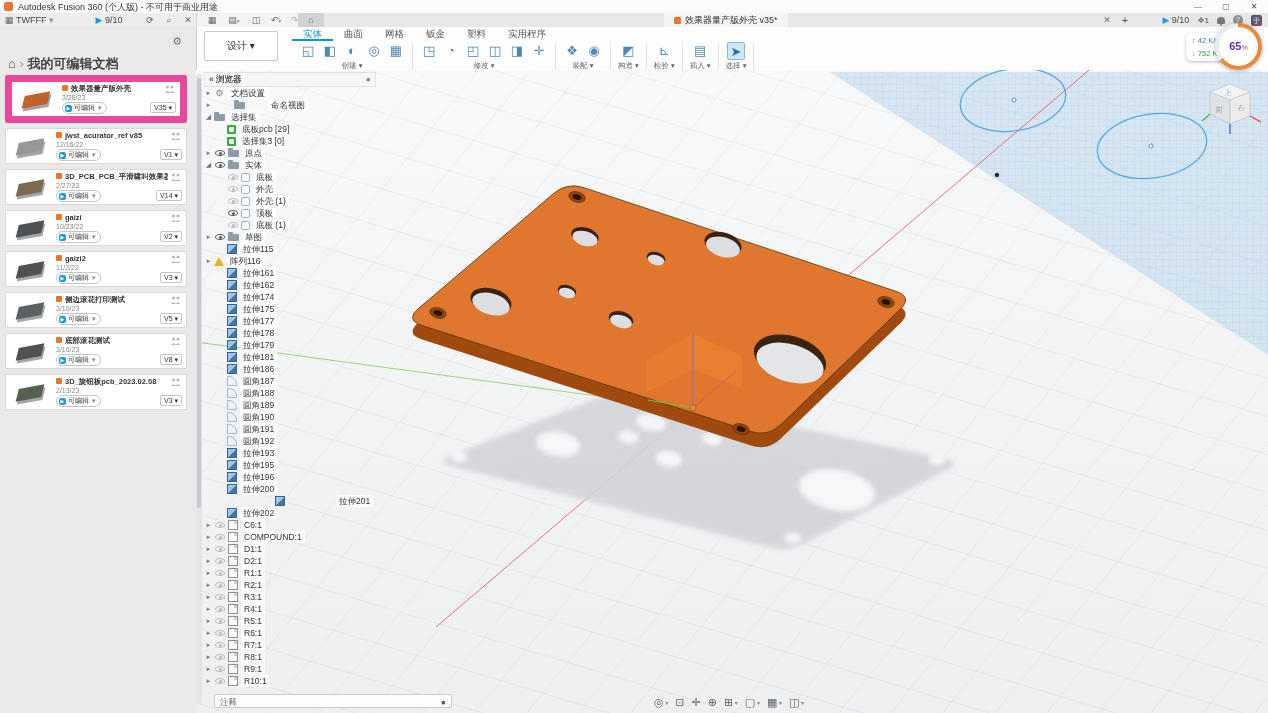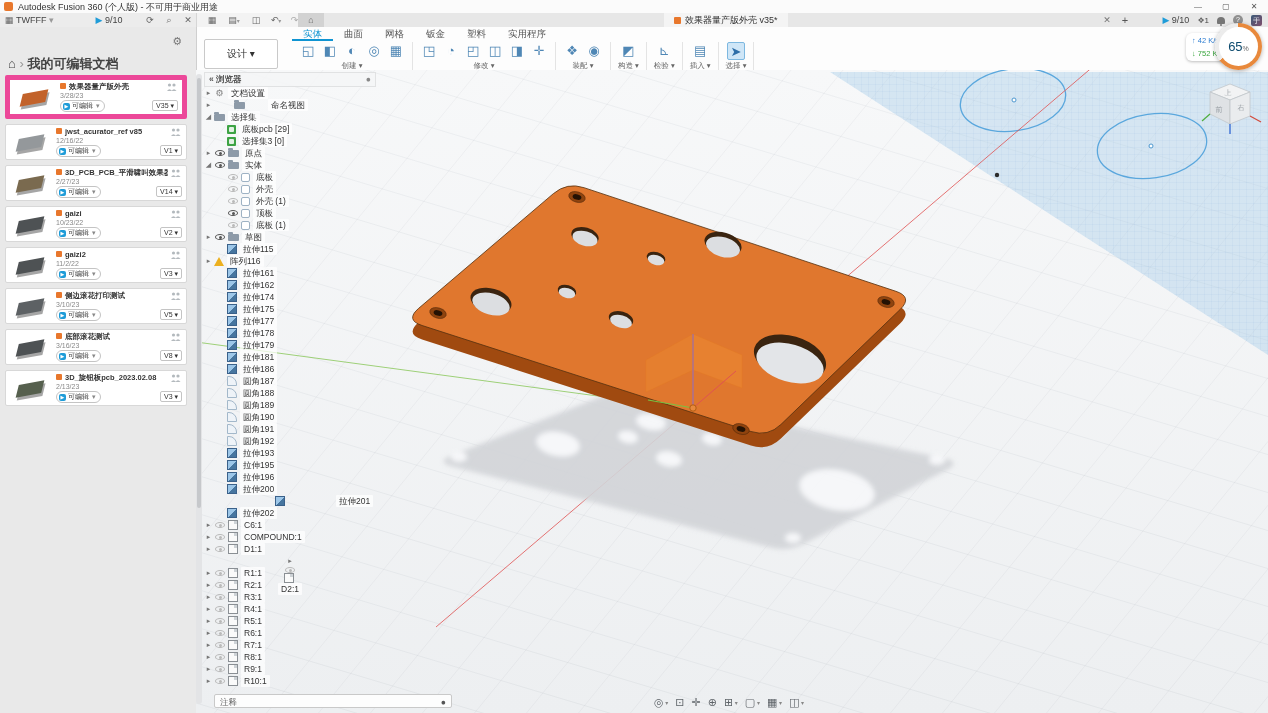--- a/index.html
+++ b/index.html
@@ -25,38 +25,38 @@
   #tab-close{position:absolute;left:776px;top:0;width:14px;text-align:center;line-height:14px;color:#777;}
   #tab-new{position:absolute;left:794px;top:0;width:14px;text-align:center;line-height:14px;color:#555;font-size:11px;}
   #right-icons{position:absolute;right:6px;top:0;height:14px;display:flex;align-items:center;gap:8px;}
   .bell{display:inline-block;width:8px;height:7px;border-radius:4px 4px 1px 1px;background:#767676;position:relative;}
   .bell::after{content:"";position:absolute;left:3px;bottom:-2px;width:2px;height:2px;border-radius:50%;background:#767676;}
   .helpc{display:inline-block;width:10px;height:10px;border-radius:50%;background:#8f8f8f;color:#fff;font-size:7px;line-height:10px;text-align:center;}
   .avatar{display:inline-block;width:11px;height:11px;border-radius:2px;background:linear-gradient(135deg,#3b5a78,#7e4f6d);color:#fff;font-size:7px;line-height:11px;text-align:center;}
   .extbadge{font-size:8px;color:#444;}
   
   #toolbar{position:absolute;left:196px;top:27px;width:1072px;height:43px;background:#fdfdfd;border-bottom:1px solid #d2d4d6;}
-  #design-btn{position:absolute;left:8px;top:12px;width:72px;height:28px;border:1px solid #c9c9c9;border-radius:2px;background:#fff;font-size:10px;color:#333;text-align:center;line-height:28px;}
+  #design-btn{position:absolute;left:8px;top:4px;width:72px;height:28px;border:1px solid #c9c9c9;border-radius:2px;background:#fff;font-size:10px;color:#333;text-align:center;line-height:28px;}
   #ribbon-tabs{position:absolute;left:96px;top:0;height:14px;display:flex;}
   .rtab{padding:0 11px;font-size:9.5px;line-height:14px;color:#555;}
   .rtab.active{color:#0f94d2;box-shadow:inset 0 -2px 0 #0f94d2;}
   #ribbon-groups{position:absolute;left:96px;top:15px;height:28px;display:flex;}
   .rgroup{position:relative;padding:0 7px;border-right:1px solid #e4e4e4;text-align:center;}
   .rgroup-icons{display:flex;gap:4px;justify-content:center;height:18px;}
   .ticon{width:18px;height:18px;font-size:13px;line-height:18px;color:#4f87b5;text-align:center;}
   .ticon.hl{background:#cfe6f7;border:1px solid #7db8e0;border-radius:2px;box-sizing:border-box;color:#2d6ea8;}
   .rgroup-label{font-size:7.5px;color:#666;margin-top:1px;}
   
   #datapanel{position:absolute;left:0;top:27px;width:196px;height:686px;background:#e9e9e9;border-right:1px solid #cfcfcf;}
   #dp-gear{position:absolute;right:14px;top:8px;font-size:11px;color:#777;}
   #dp-breadcrumb{position:absolute;left:8px;top:28px;font-size:13px;color:#444;font-weight:bold;}
   #dp-breadcrumb .chev{color:#999;font-weight:normal;}
   #project-list{position:absolute;left:5px;top:48px;width:182px;}
   .card{position:relative;height:34px;background:#fff;border:1px solid #d8d8d8;border-radius:2px;margin-bottom:5px;}
-  .card.selected{border:5px solid #ec4899;}
+  .card.selected{border:7px solid #ec4899;}
   .thumb{position:absolute;left:3px;top:3px;width:42px;height:28px;overflow:hidden;}
   .thumb-shape{position:absolute;left:8px;top:9px;width:26px;height:12px;transform:rotate(-10deg) skewX(-24deg);box-shadow:2px 3px 0 rgba(0,0,0,.35);}
   .card-name{position:absolute;left:50px;top:2px;width:112px;font-size:7.5px;font-weight:bold;color:#333;white-space:nowrap;overflow:hidden;}
   .card-name .cubedot{width:6px;height:6px;margin-right:3px;vertical-align:0;}
   .card-date{position:absolute;left:50px;top:12px;font-size:7px;color:#888;}
   .pill{position:absolute;left:50px;top:20px;height:10px;border:1px solid #c4c4c4;border-radius:6px;background:#fff;font-size:7px;color:#333;line-height:10px;padding:0 4px 0 2px;}
   .pill .pic{display:inline-block;width:7px;height:7px;background:#1f9cd8;border-radius:2px;color:#fff;font-size:5px;line-height:7px;text-align:center;vertical-align:0.5px;margin-right:2px;}
   .pill .car{color:#888;margin-left:3px;}
   .ver{position:absolute;right:4px;bottom:3px;border:1px solid #c4c4c4;border-radius:2px;background:#fff;font-size:7px;color:#333;padding:0 3px;line-height:9px;}
   .people{position:absolute;right:5px;top:3px;opacity:.75;}
@@ -95,21 +95,21 @@
   .nav-it{font-size:11px;color:#5f6periodic368;color:#5e6368;line-height:16px;}
   .nav-it .c{font-size:6px;color:#888;vertical-align:1px;}
   
   #viewcube{position:absolute;right:4px;top:2px;}
   
   #net-badge{position:absolute;left:1186px;top:33px;width:56px;height:28px;background:#fff;border-radius:6px;box-shadow:0 1px 3px rgba(0,0,0,.25);font-size:7.5px;line-height:13px;padding:1px 0 0 6px;box-sizing:border-box;z-index:55;}
   #net-badge .up{color:#2d7dd2;}
   #net-badge .dn{color:#3aa63f;}
   #ring{position:absolute;left:1215px;top:23px;width:47px;height:47px;border-radius:50%;background:conic-gradient(#e8893c 0 65%, #ececec 65% 100%);box-shadow:0 1px 4px rgba(0,0,0,.3);z-index:60;}
   #ring .inner{position:absolute;left:4px;top:4px;width:39px;height:39px;border-radius:50%;background:#fff;text-align:center;}
-  #ring .num{font-size:13px;color:#0c4a6e;line-height:39px;font-weight:normal;}
+  #ring .num{font-size:11px;color:#6d28d9;line-height:39px;font-weight:bold;}
   #ring .pct{font-size:7px;color:#666;}
 </style>
 </head>
 <body>
 
 <div id="root">
 
   <div id="titlebar">
     <span id="fusion-logo"></span>
     <span id="title-text">Autodesk Fusion 360 (个人版) - 不可用于商业用途</span>
@@ -715,21 +715,21 @@
             <span class="eye off"></span>
             <span class="tico icomp"></span>
             <span class="lbl">COMPOUND:1</span>
           </div>
           <div class="trow" style="padding-left: 0px;">
             <span class="arr">▸</span>
             <span class="eye off"></span>
             <span class="tico icomp"></span>
             <span class="lbl">D1:1</span>
           </div>
-          <div class="trow" style="padding-left: 0px; flex-direction: column;">
+          <div class="trow" style="padding-left: 0px;">
             <span class="arr">▸</span>
             <span class="eye off"></span>
             <span class="tico icomp"></span>
             <span class="lbl">D2:1</span>
           </div>
           <div class="trow" style="padding-left: 0px;">
             <span class="arr">▸</span>
             <span class="eye off"></span>
             <span class="tico icomp"></span>
             <span class="lbl">R1:1</span>

